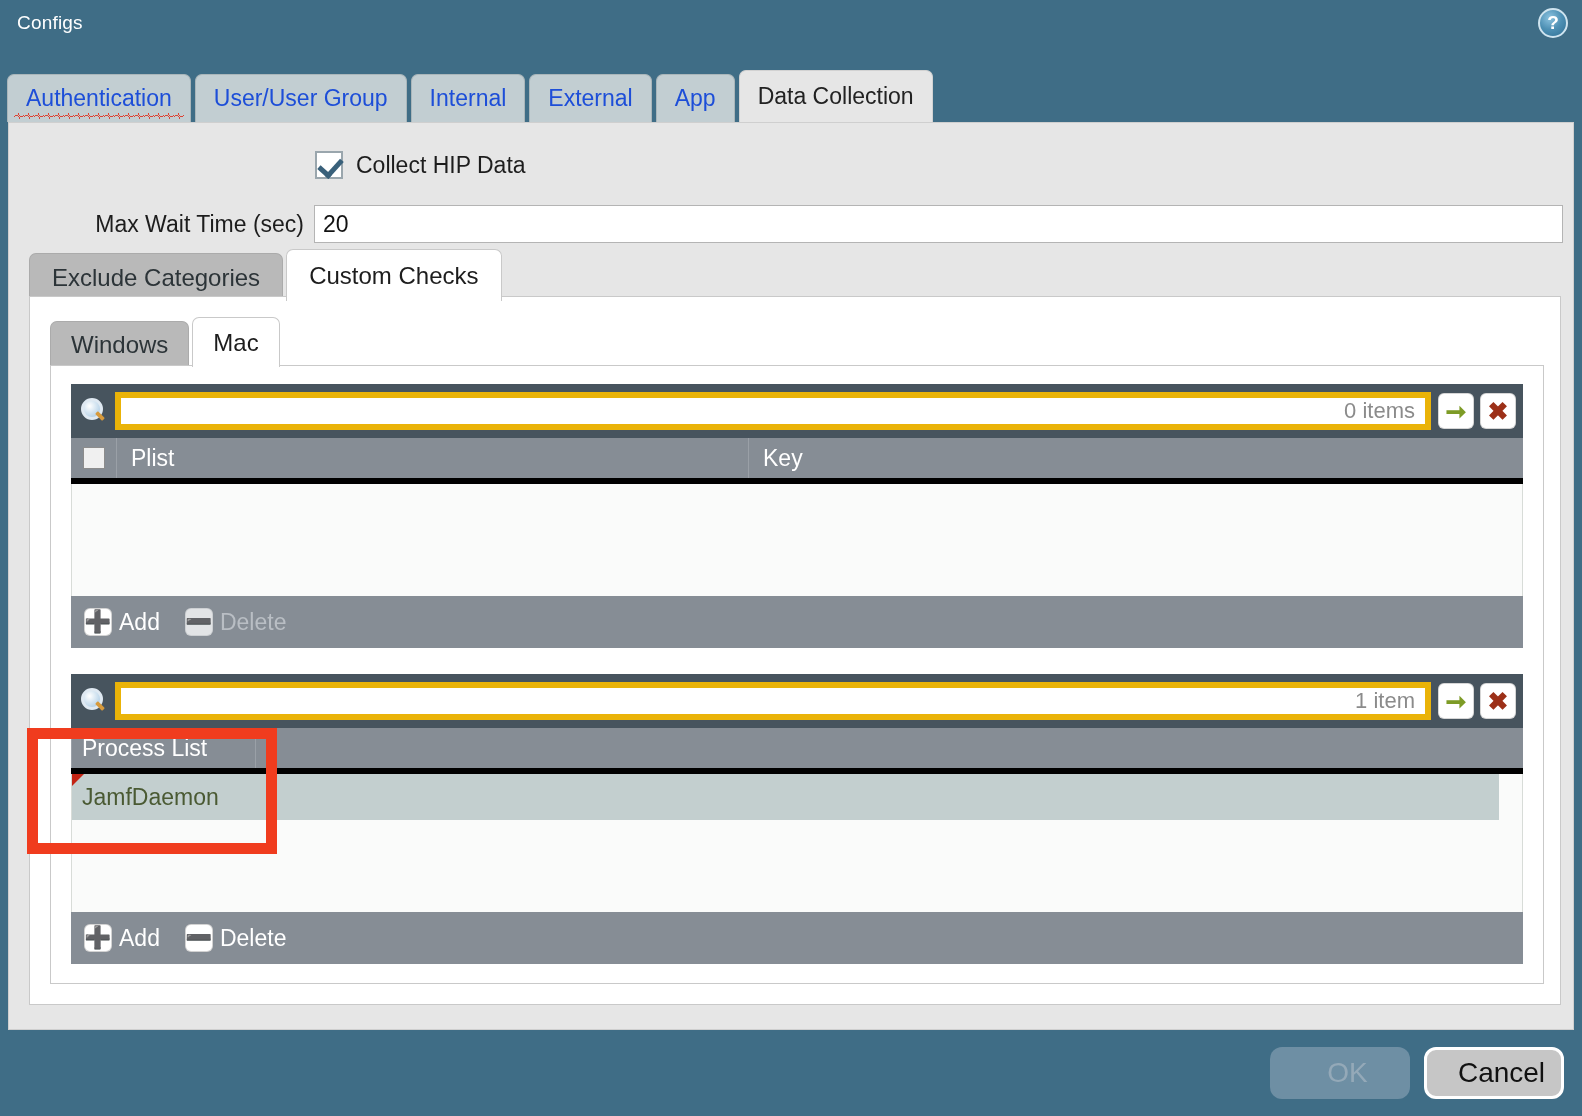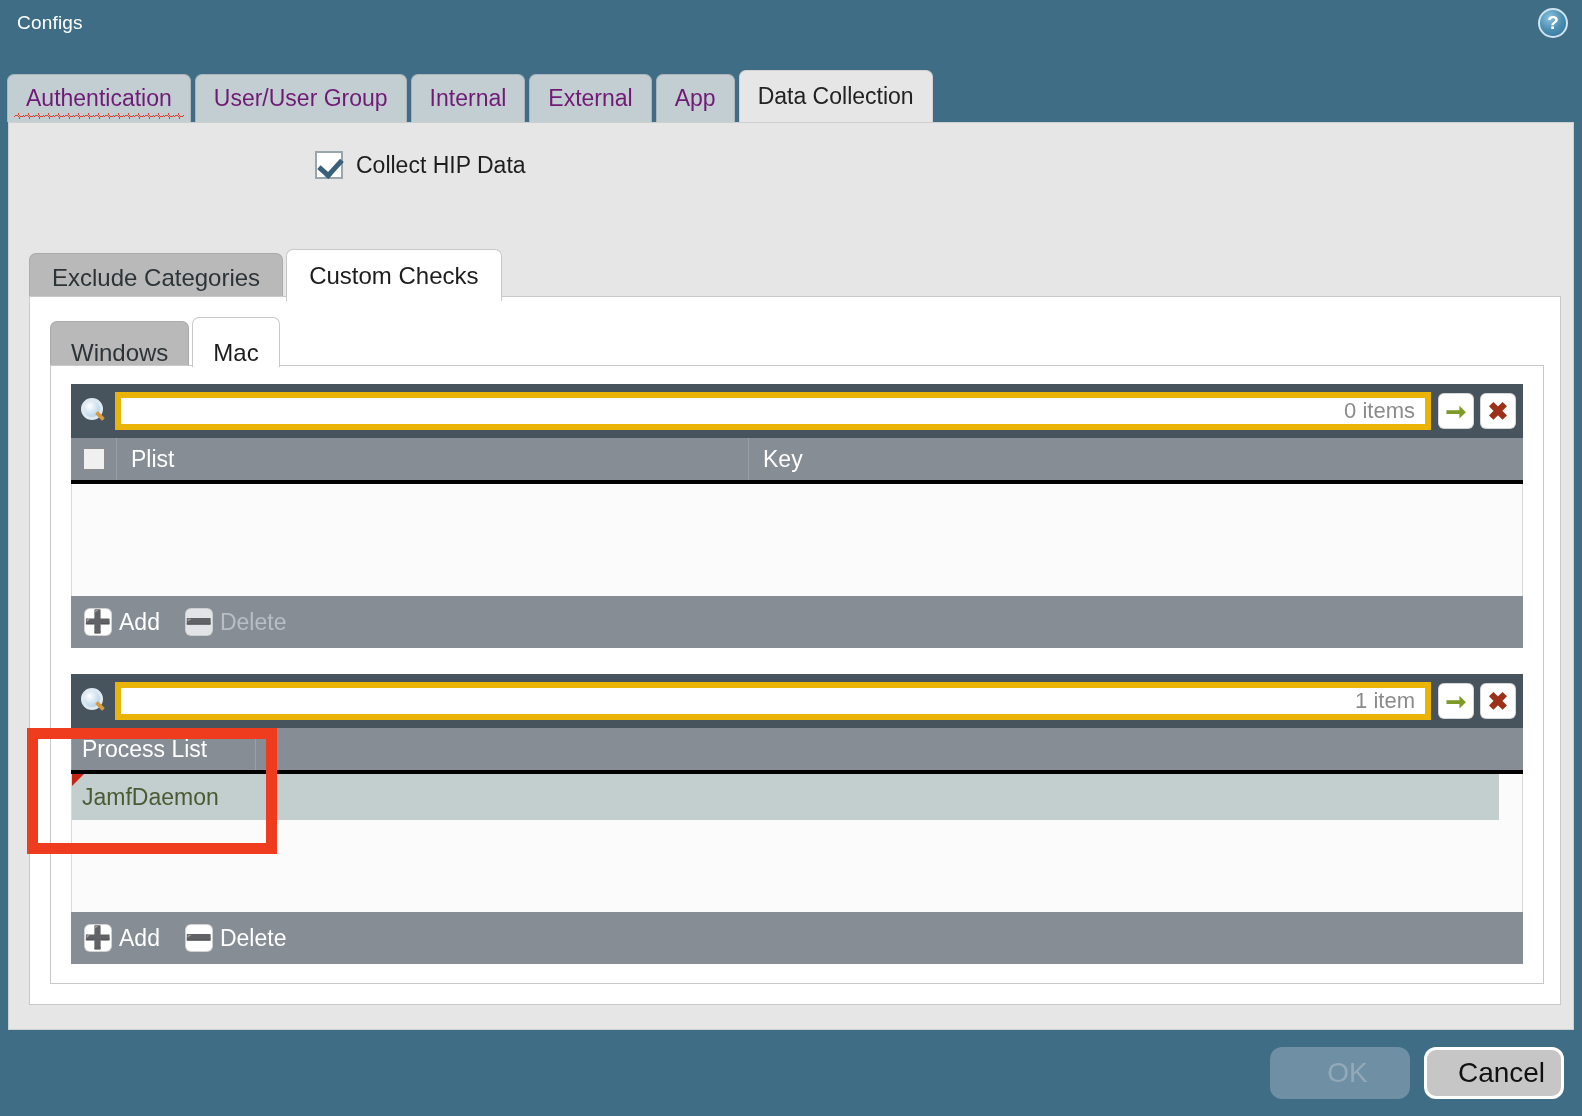--- a/index.html
+++ b/index.html
@@ -66,21 +66,21 @@
   .otab {
     height: 48px;
     background: #c2ced2;
     border: 1px solid #aab6ba;
     border-bottom: none;
     border-radius: 7px 7px 0 0;
     padding: 0 18px;
     display: flex;
     align-items: center;
     font-size: 23px;
-    color: #701a75;
+    color: #1d4ed8;
     margin-right: 4px;
     cursor: pointer;
     position: relative;
   }
   .otab.active {
     background: #e6e6e6;
     border-color: #d2d2d2;
     color: #222222;
     height: 52px;
     z-index: 3;
@@ -214,21 +214,21 @@
     display: flex;
     align-items: flex-end;
   }
   .itab {
     height: 46px;
     background: #b9b9b9;
     border: 1px solid #ababab;
     border-bottom: none;
     border-radius: 7px 7px 0 0;
     padding: 0 20px;
-    display: flex; align-items: flex-end;
+    display: flex; align-items: center;
     font-size: 24px;
     color: #2c3438;
     cursor: pointer;
     margin-right: 3px;
   }
   .itab.active {
     background: #ffffff;
     border-color: #c9c9c9;
     height: 50px;
     color: #1d1d1d;
@@ -314,21 +314,21 @@
     font-size: 25px;
     font-weight: bold;
     line-height: 1;
   }
 
   .grid-head {
     background: #868d95;
     height: 46px;
     display: flex;
     align-items: center;
-    border-bottom: 4px solid #000000;
+    border-bottom: 6px solid #000000;
   }
   .head-chk-cell {
     width: 46px;
     display: flex;
     align-items: center;
     justify-content: center;
     border-right: 1px solid #9aa0a7;
     height: 100%;
     flex: 0 0 auto;
   }
@@ -497,20 +497,24 @@
     </div>
   </div>
 
   <div id="body-panel">
 
     <div id="row-collect">
       <div id="chk-collect"></div>
       <div id="lbl-collect">Collect HIP Data</div>
     </div>
 
+    <div id="row-wait">
+      <div id="lbl-wait">Max Wait Time (sec)</div>
+      <input id="inp-wait" type="text" value="20" style="">
+    </div>
 
     <div id="subtabstrip">
       <div class="stab">
         <span>Exclude Categories</span>
       </div>
       <div class="stab active">
         <span>Custom Checks</span>
       </div>
     </div>
 

